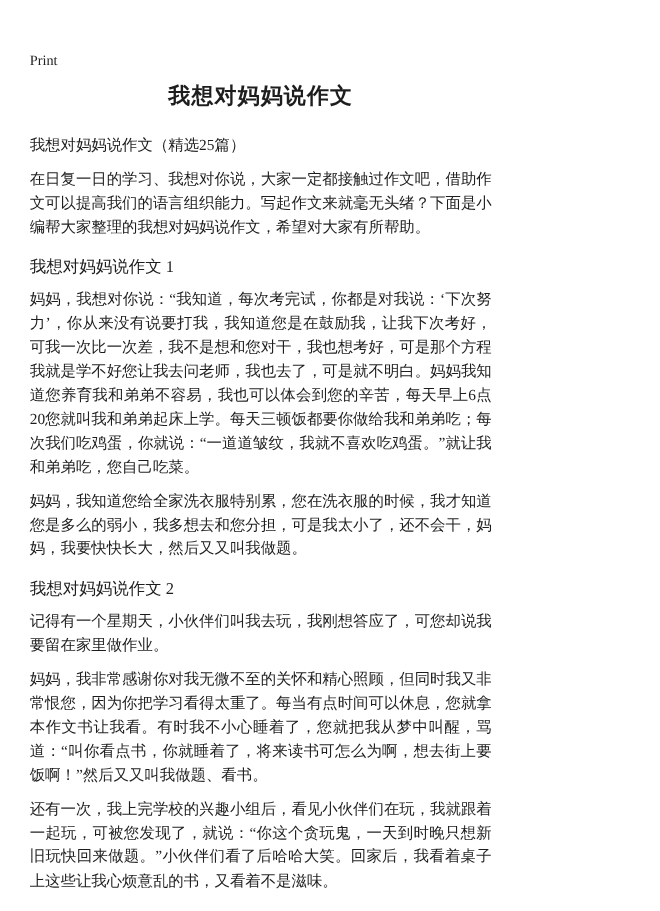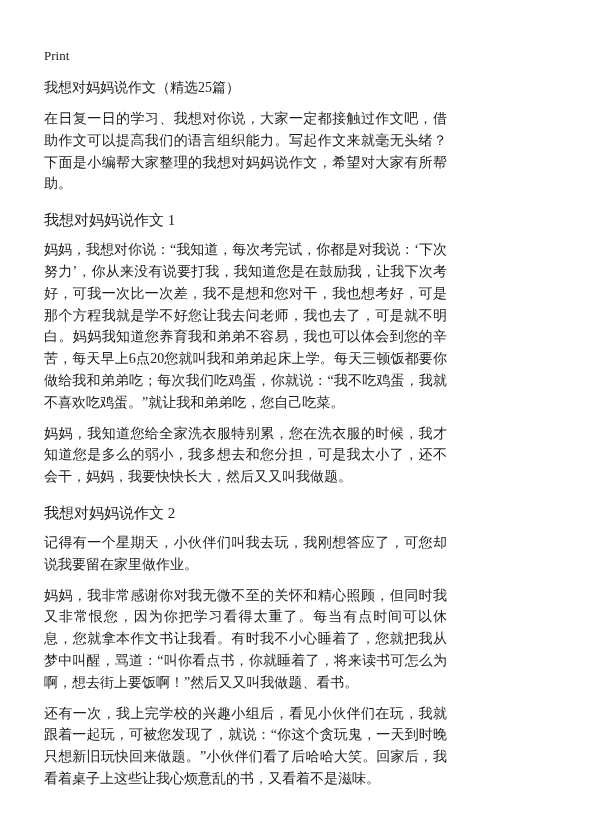--- a/index.html
+++ b/index.html
@@ -11,21 +11,21 @@
     width: 600px;
     height: 828px;
     overflow: hidden;
     color: #1d1d1d;
     font-family: "Liberation Serif", "DejaVu Serif", serif;
   }
   .page {
     box-sizing: border-box;
     width: 500px;
     height: 828px;
-    padding: 46px 53px 0 44px;
+    padding: 46px 53px 0 27px;
     background: #ffffff;
   }
   .print-link {
     font-size: 13px;
     line-height: 15px;
     color: #222222;
     margin: 0 0 14px 0;
     display: inline-block;
     cursor: pointer;
   }
@@ -55,28 +55,29 @@
     margin: 15px 0 9px 0;
   }
 </style>
 </head>
 <body>
 
 <div class="page">
 
   <span class="print-link">Print</span>
 
+  <h1 class="doc-title">我想对妈妈说作文</h1>
 
   <p class="subtitle">我想对妈妈说作文（精选25篇）</p>
 
   <p class="para">在日复一日的学习、我想对你说，大家一定都接触过作文吧，借助作文可以提高我们的语言组织能力。写起作文来就毫无头绪？下面是小编帮大家整理的我想对妈妈说作文，希望对大家有所帮助。</p>
 
   <h2 class="section-heading">我想对妈妈说作文 1</h2>
 
-  <p class="para">妈妈，我想对你说：“我知道，每次考完试，你都是对我说：‘下次努力’，你从来没有说要打我，我知道您是在鼓励我，让我下次考好，可我一次比一次差，我不是想和您对干，我也想考好，可是那个方程我就是学不好您让我去问老师，我也去了，可是就不明白。妈妈我知道您养育我和弟弟不容易，我也可以体会到您的辛苦，每天早上6点20您就叫我和弟弟起床上学。每天三顿饭都要你做给我和弟弟吃；每次我们吃鸡蛋，你就说：“我不吃鸡蛋，我就不喜欢吃鸡蛋。”就让我和弟弟吃，您自己吃菜。</p>
+  <p class="para">妈妈，我想对你说：“我知道，每次考完试，你都是对我说：‘下次努力’，你从来没有说要打我，我知道您是在鼓励我，让我下次考好，可我一次比一次差，我不是想和您对干，我也想考好，可是那个方程我就是学不好您让我去问老师，我也去了，可是就不明白。妈妈我知道您养育我和弟弟不容易，我也可以体会到您的辛苦，每天早上6点20您就叫我和弟弟起床上学。每天三顿饭都要你做给我和弟弟吃；每次我们吃鸡蛋，你就说：“一道道皱纹，我就不喜欢吃鸡蛋。”就让我和弟弟吃，您自己吃菜。</p>
 
   <p class="para">妈妈，我知道您给全家洗衣服特别累，您在洗衣服的时候，我才知道您是多么的弱小，我多想去和您分担，可是我太小了，还不会干，妈妈，我要快快长大，然后又又叫我做题。</p>
 
 
   <h2 class="section-heading">我想对妈妈说作文 2</h2>
 
   <p class="para">记得有一个星期天，小伙伴们叫我去玩，我刚想答应了，可您却说我要留在家里做作业。</p>
 
   <p class="para">妈妈，我非常感谢你对我无微不至的关怀和精心照顾，但同时我又非常恨您，因为你把学习看得太重了。每当有点时间可以休息，您就拿本作文书让我看。有时我不小心睡着了，您就把我从梦中叫醒，骂道：“叫你看点书，你就睡着了，将来读书可怎么为啊，想去街上要饭啊！”然后又又叫我做题、看书。</p>
 

